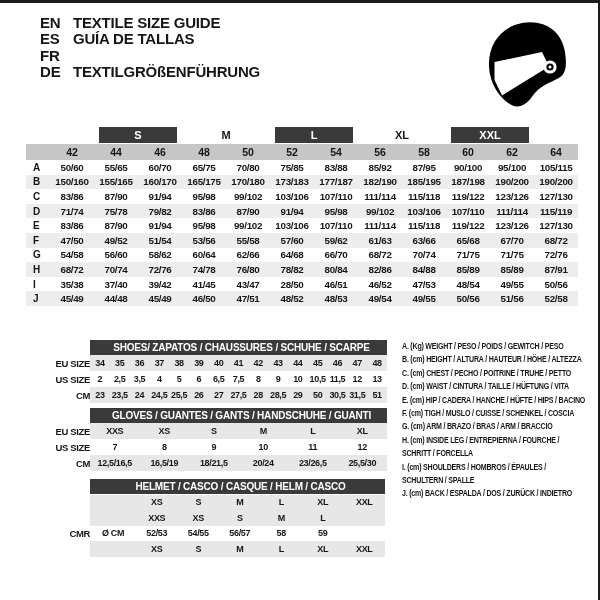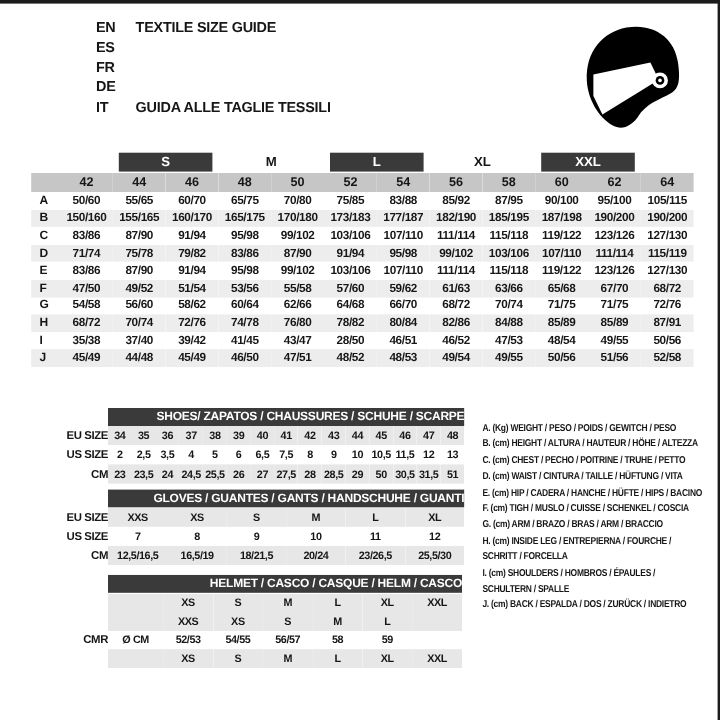--- a/index.html
+++ b/index.html
@@ -3,72 +3,70 @@
 <meta charset="utf-8">
 <style>
   html,body{margin:0;padding:0;background:#fff;}
   .page{
     position:relative;width:600px;height:600px;background:#ffffff;
     box-sizing:border-box;border-top:3px solid #1b1b1b;border-right:2px solid #1b1b1b;
     font-family:"Liberation Sans",sans-serif;font-weight:bold;color:#161616;overflow:hidden;
   }
   
   .langs{position:absolute;left:40px;top:12px;}
-  .lang-row{display:flex;font-size:12px;line-height:16.4px;letter-spacing:-0.2px;margin-left:40px;}
+  .lang-row{display:flex;font-size:15px;line-height:16.4px;letter-spacing:-0.2px;}
   .lang-code{width:33px;}
   
   .helmet-icon{position:absolute;left:486px;top:16px;}
   
   table{border-collapse:collapse;table-layout:fixed;}
   #size-table{position:absolute;left:26px;top:124px;width:552px;}
   #size-table td{padding:0;text-align:center;overflow:hidden;}
   #size-table thead tr.bands td{height:17px;vertical-align:top;}
   #size-table .band{background:#3a3a3a;color:#fff;font-size:11px;height:16px;line-height:16px;margin:0 5px;}
   #size-table .plain{font-size:11px;line-height:16px;}
   #size-table thead tr.nums td{background:#c6c6c6;height:16px;font-size:10.5px;}
   #size-table tbody td{height:14.6px;font-size:9.8px;letter-spacing:-0.3px;}
   #size-table tbody td.lbl{text-align:left;padding-left:7px;font-size:10px;}
   #size-table tbody tr:nth-child(even){background:#ededed;}
   
   .btable{position:absolute;}
   .btable td{padding:0;text-align:center;font-size:9px;height:16px;letter-spacing:-0.35px;overflow:hidden;}
   .btable td.lbl{text-align:right;padding-left:10px;font-size:9.5px;background:#fff;}
-  .btable .bandc{background:#3a3a3a;color:#fff;text-align:right;padding-left:6px;font-size:10px;line-height:15px;height:15px;letter-spacing:-0.2px;}
+  .btable .bandc{background:#3a3a3a;color:#fff;text-align:center;padding-left:6px;font-size:10px;line-height:15px;height:15px;letter-spacing:-0.2px;}
   .btable tr.stripe td:not(.lbl){background:#e7e7e7;}
   #shoes-table{left:28px;top:336px;width:359px;}
   #gloves-table{left:28px;top:404px;width:359px;}
   #helmet-table{left:28px;top:476px;width:357px;}
   #helmet-table td{height:15.5px;margin-top:40px;}
   
-  .legend{position:absolute;left:402px;top:347px;width:196px;}
+  .legend{position:absolute;left:402px;top:337px;width:196px;}
   .legend-line{white-space:nowrap;font-size:8.3px;line-height:13.4px;letter-spacing:-0.25px;
                transform:scaleX(0.85);transform-origin:0 0;width:230px;}
 </style>
 </head>
 <body>
 
 <div class="page">
 
   <div class="langs" id="langs">
       <div class="lang-row">
         <span class="lang-code">EN</span>
         <span>TEXTILE SIZE GUIDE</span>
       </div>
       <div class="lang-row">
         <span class="lang-code">ES</span>
+        <span>GUÍA DE TALLAS</span>
       </div>
       <div class="lang-row">
         <span class="lang-code">FR</span>
       </div>
       <div class="lang-row">
         <span class="lang-code">DE</span>
-      </div>
-      <div class="lang-row">
-        <span class="lang-code">IT</span>
-        <span>GUIDA ALLE TAGLIE TESSILI</span>
+        <span>TEXTILGRÖßENFÜHRUNG</span>
       </div>
     </div>
 
   <div class="helmet-icon">
     <svg width="84" height="92" viewBox="0 0 84 92" xmlns="http://www.w3.org/2000/svg">
       <path fill="#000" d="M 36 4 C 58 0, 76 12, 79 33 C 80.5 44, 80.5 52, 76 56.5
         C 69 63, 56 64, 46.5 77 C 41.5 85, 33.5 89.5, 26.5 86.5
         C 15 81, 4 66, 3 48 C 2 24, 16 8, 36 4 Z"></path>
       <path fill="#fff" d="M 8.5 43 L 56 33 L 63 47.5 L 16 76.5 L 8.5 61 Z"></path>
       <circle cx="64" cy="48" r="6.6" fill="#fff"></circle>

